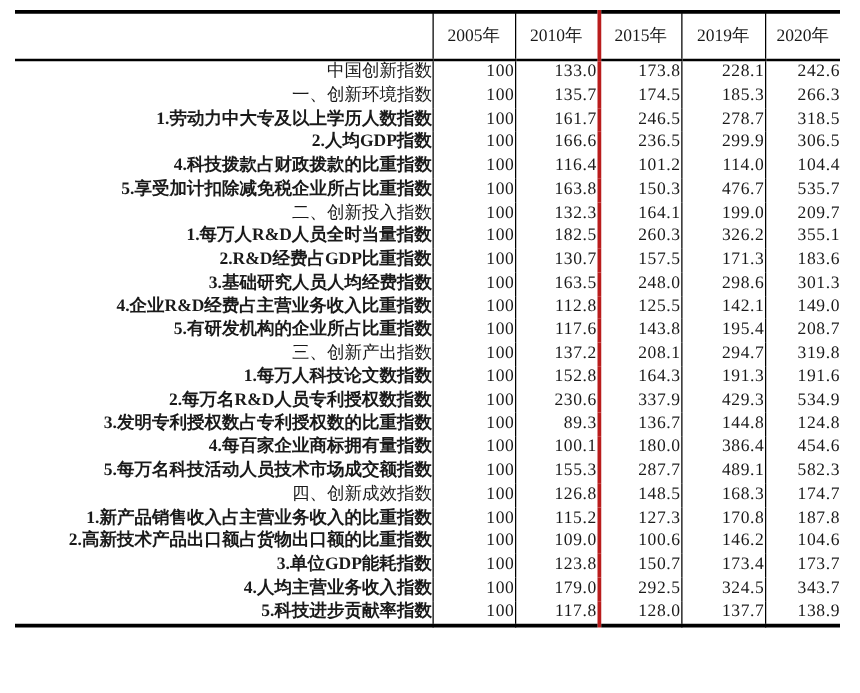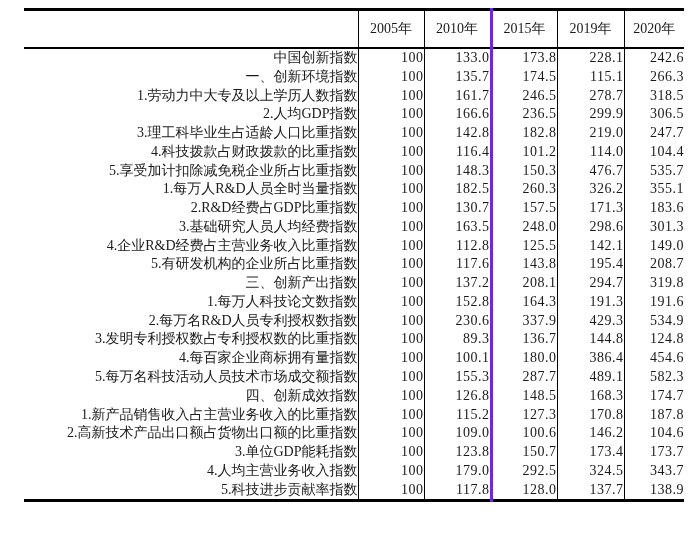--- a/index.html
+++ b/index.html
@@ -14,21 +14,20 @@
     background: #ffffff;
     overflow: hidden;
     font-family: "Liberation Serif", "DejaVu Serif", serif;
     color: #1a1a1a;
   }
   .table-wrap {
     position: absolute;
     left: 12px;
     top: 8px;
     width: 660px;
-    margin-left: 12px;
   }
   table.stat-table {
     width: 660px;
     border-collapse: collapse;
     table-layout: fixed;
     border-top: 3px solid #000000;
     border-bottom: 3px solid #000000;
   }
   table.stat-table th,
   table.stat-table td {
@@ -50,26 +49,26 @@
   
   table.stat-table tbody td {
     height: 18.77px;
     line-height: 18.77px;
     font-size: 14px;
     vertical-align: middle;
     color: #1a1a1a;
   }
   
   .v  { border-left: 1px solid #000000; }
-  .vb { border-left: 3px solid #6d28d9; }
+  .vb { border-left: 3px solid #b91c1c; }
   
   td.label { text-align: right; }
   td.label.ind0 { padding-left: 3px;  }
   td.label.ind1 { padding-left: 16px; }
-  td.label.ind2 { padding-left: 28px; }
+  td.label.ind2 { padding-left: 28px; font-weight: bold; }
   
   td.num {
     text-align: right;
     padding-right: 10px;
     font-size: 13.5px;
     letter-spacing: 0.5px;
   }
 </style>
 </head>
 <body>
@@ -104,62 +103,62 @@
             <td class="num v">133.0</td>
             <td class="num vb">173.8</td>
             <td class="num v">228.1</td>
             <td class="num v">242.6</td>
           </tr>
           <tr>
             <td class="label ind1">一、创新环境指数</td>
             <td class="num v">100</td>
             <td class="num v">135.7</td>
             <td class="num vb">174.5</td>
-            <td class="num v">115.1</td>
+            <td class="num v">185.3</td>
             <td class="num v">266.3</td>
           </tr>
           <tr>
             <td class="label ind2">1.劳动力中大专及以上学历人数指数</td>
             <td class="num v">100</td>
             <td class="num v">161.7</td>
             <td class="num vb">246.5</td>
             <td class="num v">278.7</td>
             <td class="num v">318.5</td>
           </tr>
           <tr>
             <td class="label ind2">2.人均GDP指数</td>
             <td class="num v">100</td>
             <td class="num v">166.6</td>
             <td class="num vb">236.5</td>
             <td class="num v">299.9</td>
             <td class="num v">306.5</td>
           </tr>
           <tr>
-            <td class="label ind2">3.理工科毕业生占适龄人口比重指数</td>
-            <td class="num v">100</td>
-            <td class="num v">142.8</td>
-            <td class="num vb">182.8</td>
-            <td class="num v">219.0</td>
-            <td class="num v">247.7</td>
-          </tr>
-          <tr>
             <td class="label ind2">4.科技拨款占财政拨款的比重指数</td>
             <td class="num v">100</td>
             <td class="num v">116.4</td>
             <td class="num vb">101.2</td>
             <td class="num v">114.0</td>
             <td class="num v">104.4</td>
           </tr>
           <tr>
             <td class="label ind2">5.享受加计扣除减免税企业所占比重指数</td>
             <td class="num v">100</td>
-            <td class="num v">148.3</td>
+            <td class="num v">163.8</td>
             <td class="num vb">150.3</td>
             <td class="num v">476.7</td>
             <td class="num v">535.7</td>
+          </tr>
+          <tr>
+            <td class="label ind1">二、创新投入指数</td>
+            <td class="num v">100</td>
+            <td class="num v">132.3</td>
+            <td class="num vb">164.1</td>
+            <td class="num v">199.0</td>
+            <td class="num v">209.7</td>
           </tr>
           <tr>
             <td class="label ind2">1.每万人R&amp;D人员全时当量指数</td>
             <td class="num v">100</td>
             <td class="num v">182.5</td>
             <td class="num vb">260.3</td>
             <td class="num v">326.2</td>
             <td class="num v">355.1</td>
           </tr>
           <tr>

